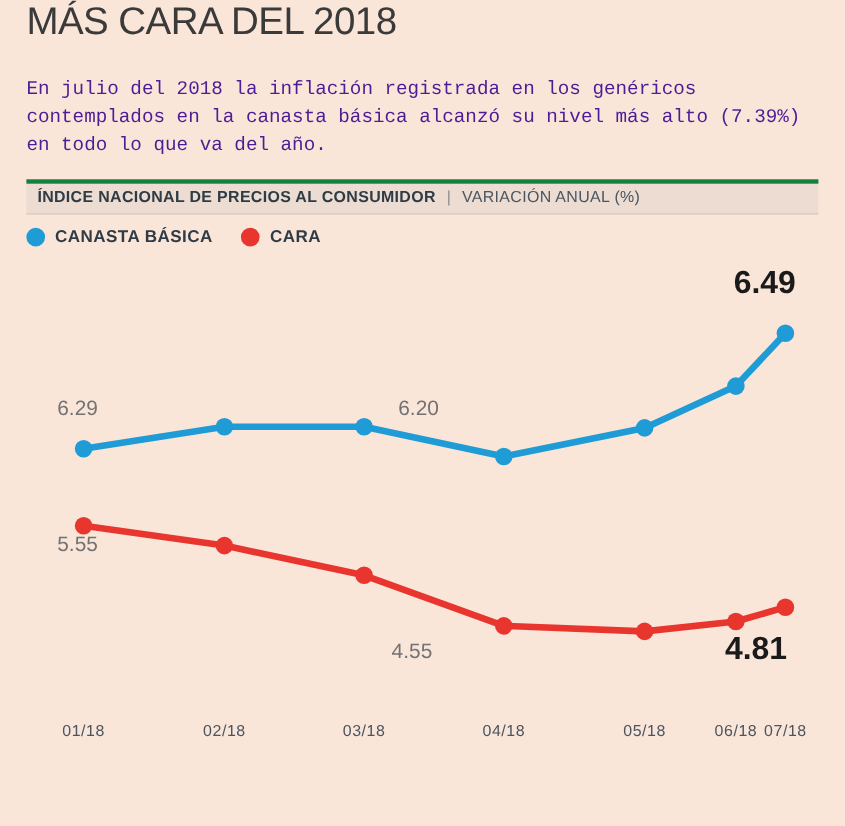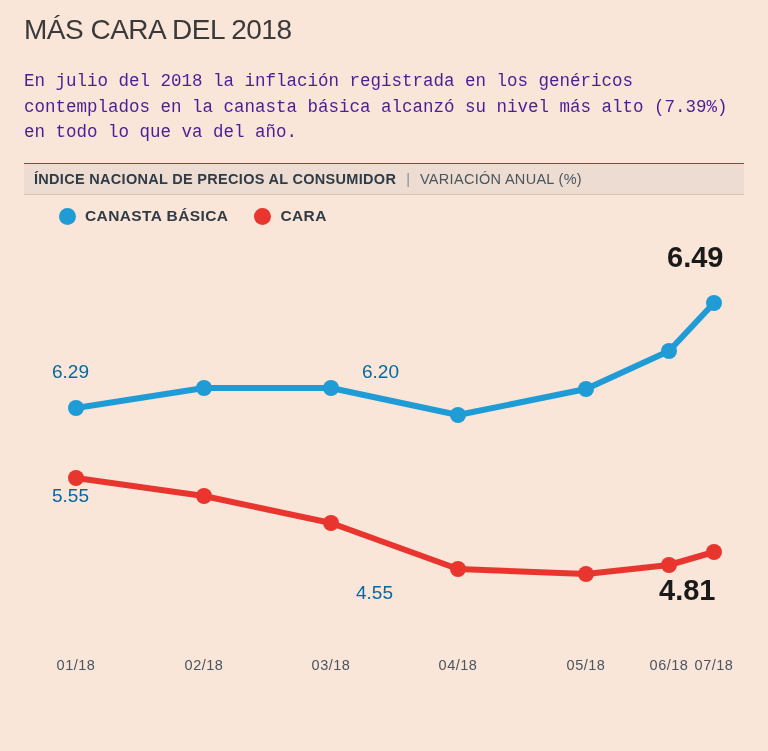--- a/index.html
+++ b/index.html
@@ -25,41 +25,41 @@
   
   .title-main {
     font-size: 40px;
     font-weight: bold;
     color: #1a1a1a;
     letter-spacing: -0.5px;
     line-height: 1.05;
     padding-top: 18px;
   }
   .title-sub {
-    font-size: 28px;
+    font-size: 35px;
     font-weight: normal;
     color: #3a3a3a;
     line-height: 1.15;
     letter-spacing: -0.5px;
-    margin-top: 14px;
+    margin-top: 0;
   }
   .deck {
     margin-top: 14px;
     font-size: 17.5px;
     color: #4c1d95;
     line-height: 1.45;
     font-family: Liberation Mono, monospace;
     max-width: 715px;
   }
 
   
   .subbar {
     margin-top: 14px;
     background: #eddcd2;
-    border-top: 1px solid #15803d;
+    border-top: 4px solid #15803d;
     border-bottom: 1px solid #d9c3b6;
     height: 32px;
     display: flex;
     align-items: center;
     padding: 0 10px;
     box-sizing: border-box;
   }
   .subbar .strong {
     font-size: 14.5px;
     font-weight: bold;
@@ -76,21 +76,20 @@
     color: #4a5560;
     letter-spacing: 0.3px;
   }
 
   
   .legend {
     display: flex;
     align-items: center;
     margin-top: 12px;
     gap: 26px;
-    margin-left: 35px;
   }
   .legend-item {
     display: flex;
     align-items: center;
     gap: 9px;
   }
   .legend-dot {
     width: 17px;
     height: 17px;
     border-radius: 50%;
@@ -109,21 +108,21 @@
     margin-top: 4px;
     width: 720px;
     height: 430px;
   }
   .chart-svg {
     display: block;
   }
   .pt-label {
     position: absolute;
     font-size: 19px;
-    color: #0369a1;
+    color: #737373;
     font-family: "Liberation Sans", sans-serif;
     white-space: nowrap;
   }
   .pt-label.big {
     font-size: 29px;
     font-weight: bold;
     color: #1a1a1a;
   }
 
   

